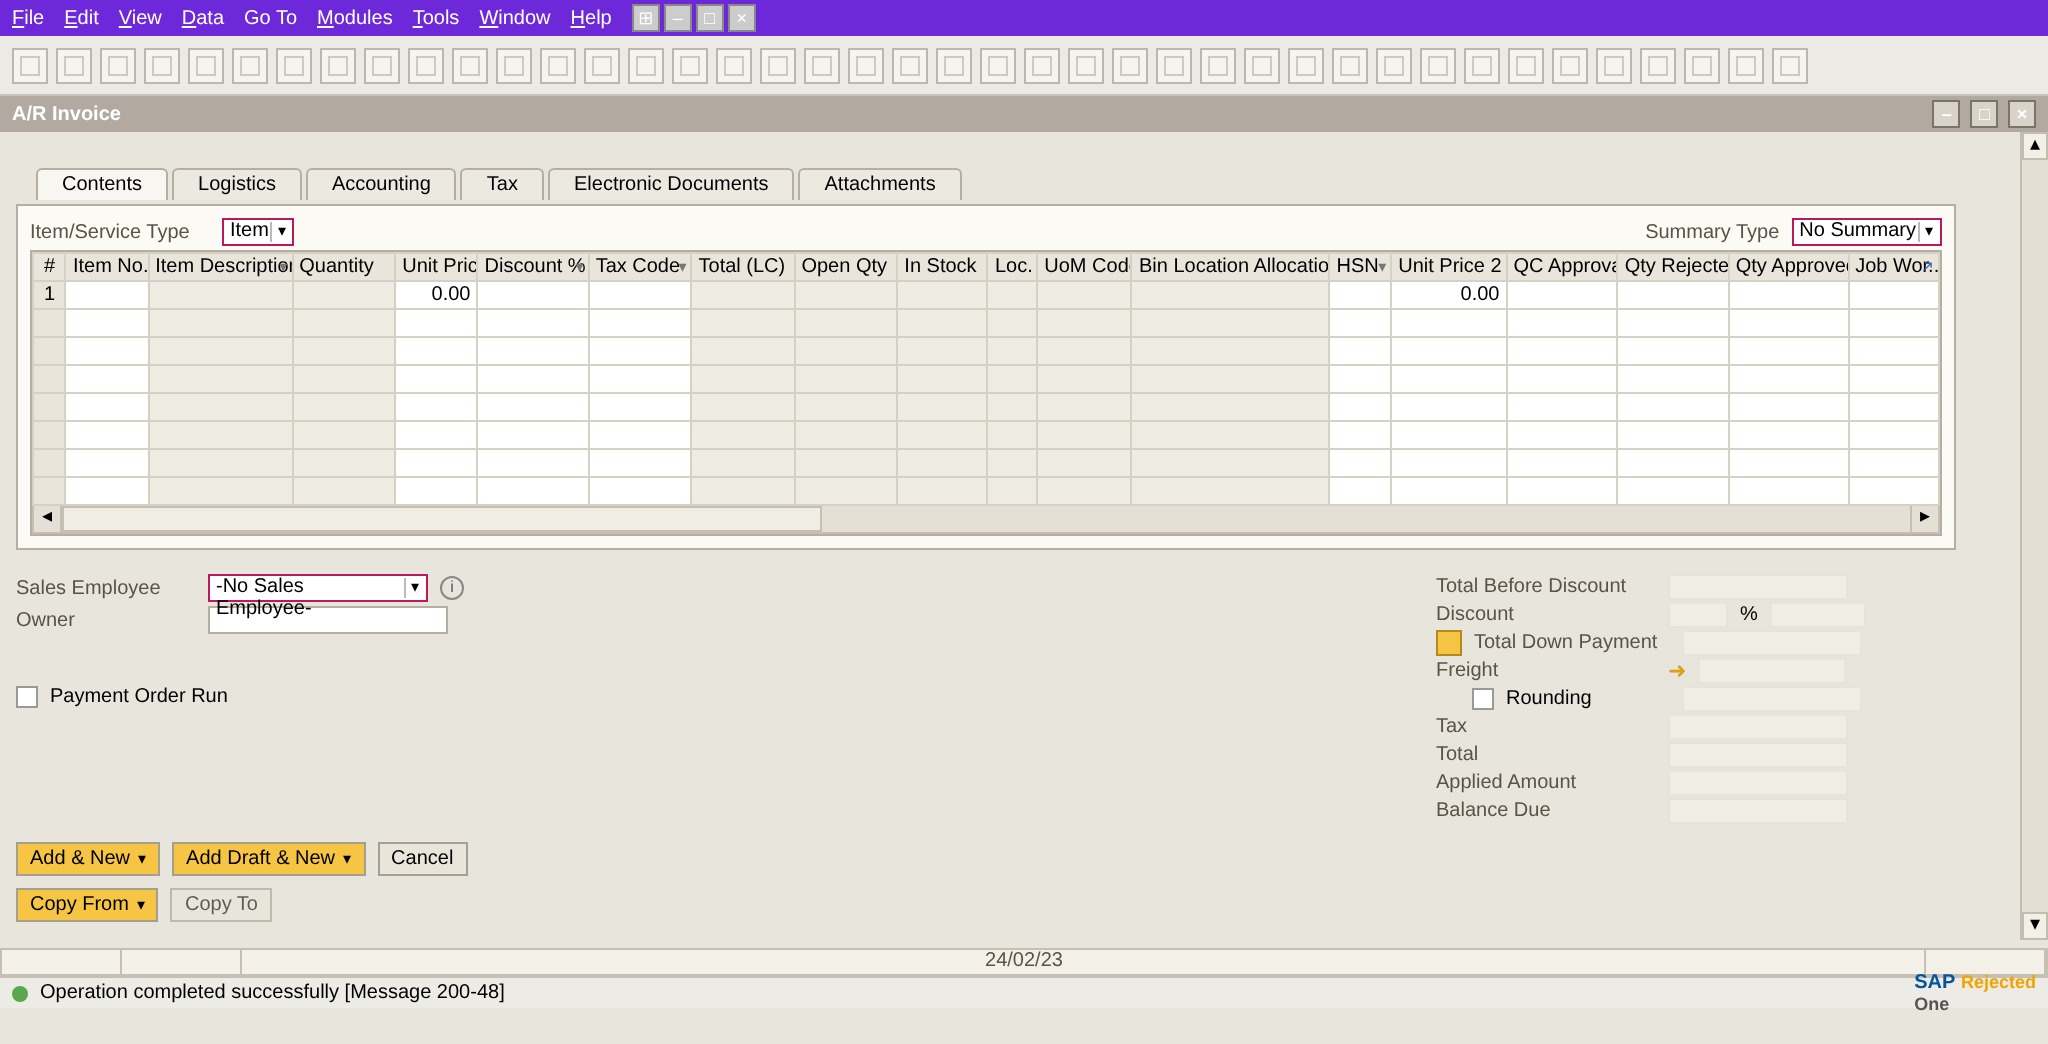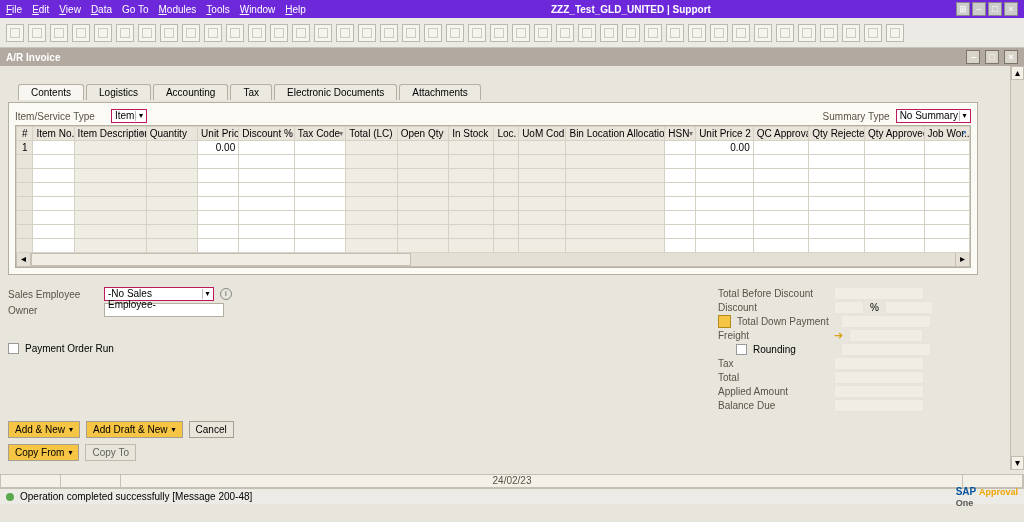--- a/index.html
+++ b/index.html
@@ -69,21 +69,20 @@
 <div class="menubar">
   <span class="menu"><u>F</u>ile</span>
   <span class="menu"><u>E</u>dit</span>
   <span class="menu"><u>V</u>iew</span>
   <span class="menu"><u>D</u>ata</span>
   <span class="menu">Go To</span>
   <span class="menu"><u>M</u>odules</span>
   <span class="menu"><u>T</u>ools</span>
   <span class="menu"><u>W</u>indow</span>
   <span class="menu"><u>H</u>elp</span>
-  <span class="title">ZZZ_Test_GLD_UNITED | Support</span>
   <div class="wincontrols">
     <span>⊞</span>
     <span>–</span>
     <span>□</span>
     <span>×</span>
   </div>
 </div>
 
 <div class="toolbar">
   <span class="tbtn"></span>
@@ -489,14 +488,14 @@
 <div class="statusstrip">
   <div class="seg"></div>
     <div class="seg"></div>
   <div class="center">24/02/23</div>
   <div class="seg"></div>
     <div class="seg"></div>
 </div>
 <div class="statusbar">
   <span class="okdot"></span>
   <span>Operation completed successfully   [Message 200-48]</span>
-  <span class="saplogo"><b>SAP</b> <i>Approval</i><br><span style="font-size:9px;color:#555">One</span></span>
+  <span class="saplogo"><b>SAP</b> <i>Rejected</i><br><span style="font-size:9px;color:#555">One</span></span>
 </div>
 
 </body></html>

